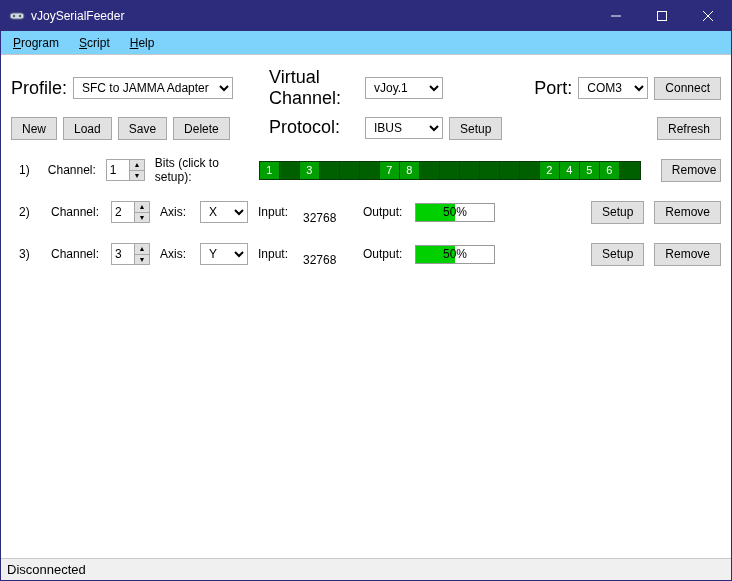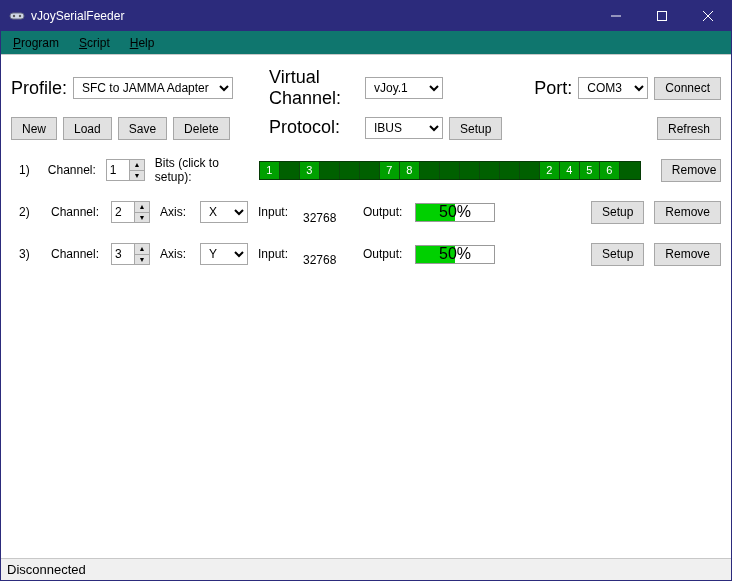--- a/index.html
+++ b/index.html
@@ -30,21 +30,21 @@
   }
   .titlebar .title { flex: 0 0 auto; font-size: 12px; }
   .titlebar .spacer { flex: 1; }
   .titlebar .winbtn {
     width: 46px; height: 30px;
     display: flex; align-items: center; justify-content: center;
     color: #fff;
   }
   
   .menubar {
-    background: #0f766e;
+    background: #7dd3fc;
     border-bottom: 1px solid #c8c8c8;
     padding: 2px 8px;
     height: 24px;
     display: flex;
     align-items: center;
     gap: 12px;
   }
   .menubar .menuitem {
     padding: 2px 4px;
     cursor: default;
@@ -149,21 +149,21 @@
   .outbox {
     width: 80px; height: 19px; position: relative;
     background: #fff; border: 1px solid #999;
     display:flex; align-items:center; justify-content:center;
     overflow:hidden;
   }
   .outbox .fill {
     position:absolute; left:0; top:0; bottom:0;
     background: #00d000;
   }
-  .outbox .txt { position: relative; font-size:16px; }
+  .outbox .txt { position: relative; font-size:12px; }
   
   .statusbar {
     height: 22px;
     border-top: 1px solid #c8c8c8;
     background: #f0f0f0;
     display:flex; align-items:center;
     padding: 0 6px;
     font-size: 13px;
   }
 </style>

